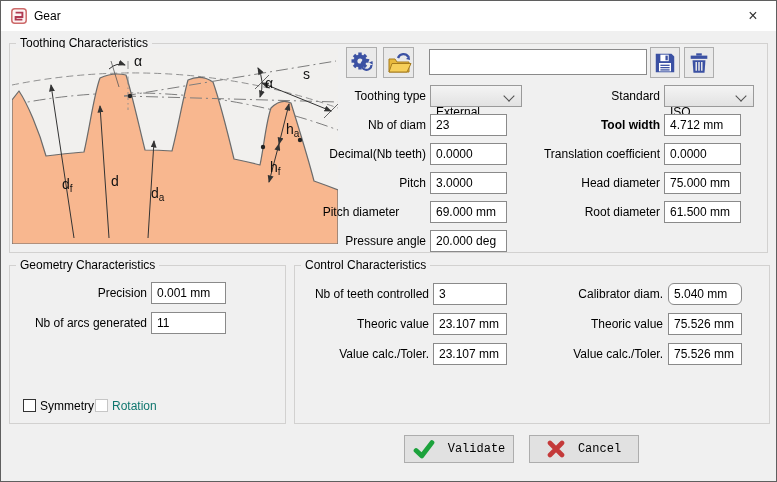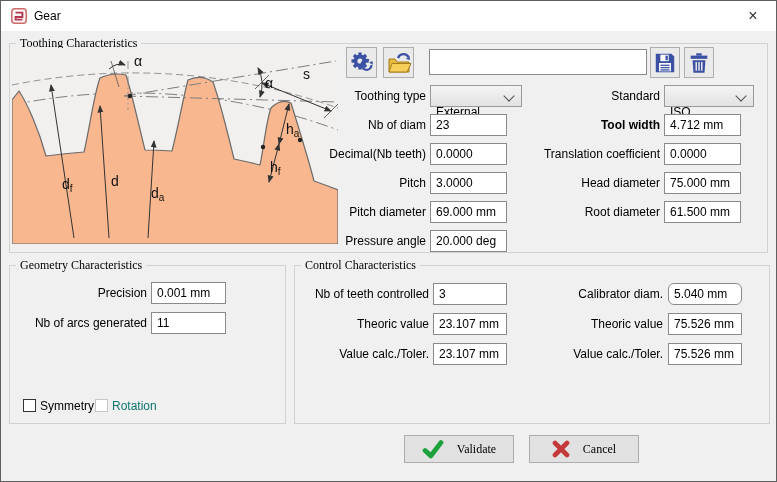--- a/index.html
+++ b/index.html
@@ -7,40 +7,40 @@
     position:relative;width:777px;height:482px;background:#f0f0f0;
     font-family:"Liberation Sans",sans-serif;font-size:12px;color:#000;
     border:1px solid #5f5f5f;box-sizing:border-box;overflow:hidden;
   }
   .titlebar{position:absolute;left:0;top:0;width:100%;height:30px;background:#ffffff;}
   .app-icon{position:absolute;left:10px;top:7px;width:16px;height:16px;}
   .title-text{position:absolute;left:33px;top:8px;font-size:12px;}
   .close-btn{position:absolute;right:6px;top:2px;width:34px;height:26px;text-align:center;
     line-height:26px;font-size:16px;color:#333;cursor:default;}
   .groupbox{position:absolute;border:1px solid #d2d1d0;background:#f0f0f0;box-sizing:border-box;}
-  .group-label{position:absolute;top:-8px;left:6px;background:#f0f0f0;padding:0 4px;font-size:12px;font-family:Liberation Serif, serif;}
+  .group-label{position:absolute;top:-8px;left:6px;background:#f0f0f0;padding:0 4px;font-size:12px;}
   .diagram{position:absolute;}
   .toolbtn{position:absolute;width:31px;height:31px;background:#eaeaea;border:1px solid #aeaeae;
     box-sizing:border-box;display:flex;align-items:center;justify-content:center;padding:0;}
   .name-input{position:absolute;height:26px;box-sizing:border-box;border:1px solid #8a8a8a;
     background:#fff;font-family:inherit;font-size:12px;padding:2px 4px;}
   .flabel{position:absolute;height:22px;line-height:22px;text-align:right;font-size:12px;white-space:nowrap;}
   .tinput{position:absolute;height:22px;box-sizing:border-box;border:1px solid #8a8a8a;background:#fff;
     font-family:inherit;font-size:12px;padding:2px 5px;}
   .combo{position:absolute;height:22px;box-sizing:border-box;border:1px solid #9a9a9a;
     background:linear-gradient(#f4f4f4,#e2e2e2);padding:19px 20px 0 5px;cursor:default;}
   .combo .chev{position:absolute;right:8px;top:6px;width:7px;height:7px;
     border-right:1.3px solid #505050;border-bottom:1.3px solid #505050;transform:rotate(45deg);}
   .cb{position:absolute;width:13px;height:13px;background:#fff;border:1px solid #333;box-sizing:border-box;}
   .cb.disabled{border-color:#c6c6c6;}
   .cb-label{position:absolute;height:14px;line-height:14px;font-size:12px;}
   .cb-label.dim{color:#0f766e;}
   .dlg-btn{position:absolute;width:110px;height:28px;background:#e1e1e1;border:1px solid #adadad;
     box-sizing:border-box;display:flex;align-items:center;justify-content:center;gap:13px;
-    font-family:Liberation Serif, serif;font-size:12px;padding:0;}
+    font-family:Liberation Mono, monospace;font-size:12px;padding:0;}
 </style>
 </head>
 <body>
 
 <div class="window">
 
   <div class="titlebar">
     <svg class="app-icon" viewBox="0 0 16 16">
       <rect x="0.8" y="0.8" width="14.4" height="14.4" rx="3" fill="#fdf4f4" stroke="#cd6a6a" stroke-width="1.5"></rect>
       <path d="M4.6 4.6 h6.8 v4.4 h-6.8 v2.6 h6.8" fill="none" stroke="#b03a52" stroke-width="1.9"></path>
@@ -168,21 +168,21 @@
   <div class="combo" style="left:429px;top:84px;width:92px;">
     <span>External</span>
     <span class="chev"></span>
   </div>
   <span class="flabel" style="left:295px;top:113px;width:130px;">Nb of diam</span>
   <input class="tinput" style="left: 429px; top: 113px; width: 77px;" value="23">
   <span class="flabel" style="left:295px;top:142px;width:130px;">Decimal(Nb teeth)</span>
   <input class="tinput" style="left: 429px; top: 142px; width: 77px;" value="0.0000">
   <span class="flabel" style="left:295px;top:171px;width:130px;">Pitch</span>
   <input class="tinput" style="left: 429px; top: 171px; width: 77px;" value="3.0000">
-  <span class="flabel" style="left:295px;top:200px;width:130px;">Pitch diameter</span>
+  <span class="flabel" style="left:295px;top:200px;width:130px;text-align:center;">Pitch diameter</span>
   <input class="tinput" style="left: 429px; top: 200px; width: 77px;" value="69.000 mm">
   <span class="flabel" style="left:295px;top:229px;width:130px;">Pressure angle</span>
   <input class="tinput" style="left: 429px; top: 229px; width: 77px;" value="20.000 deg">
 
   <span class="flabel" style="left:509px;top:84px;width:150px;">Standard</span>
   <div class="combo" style="left:663px;top:84px;width:90px;">
     <span>ISO</span>
     <span class="chev"></span>
   </div>
   <span class="flabel" style="left:509px;top:113px;width:150px;font-weight:bold;">Tool width</span>

